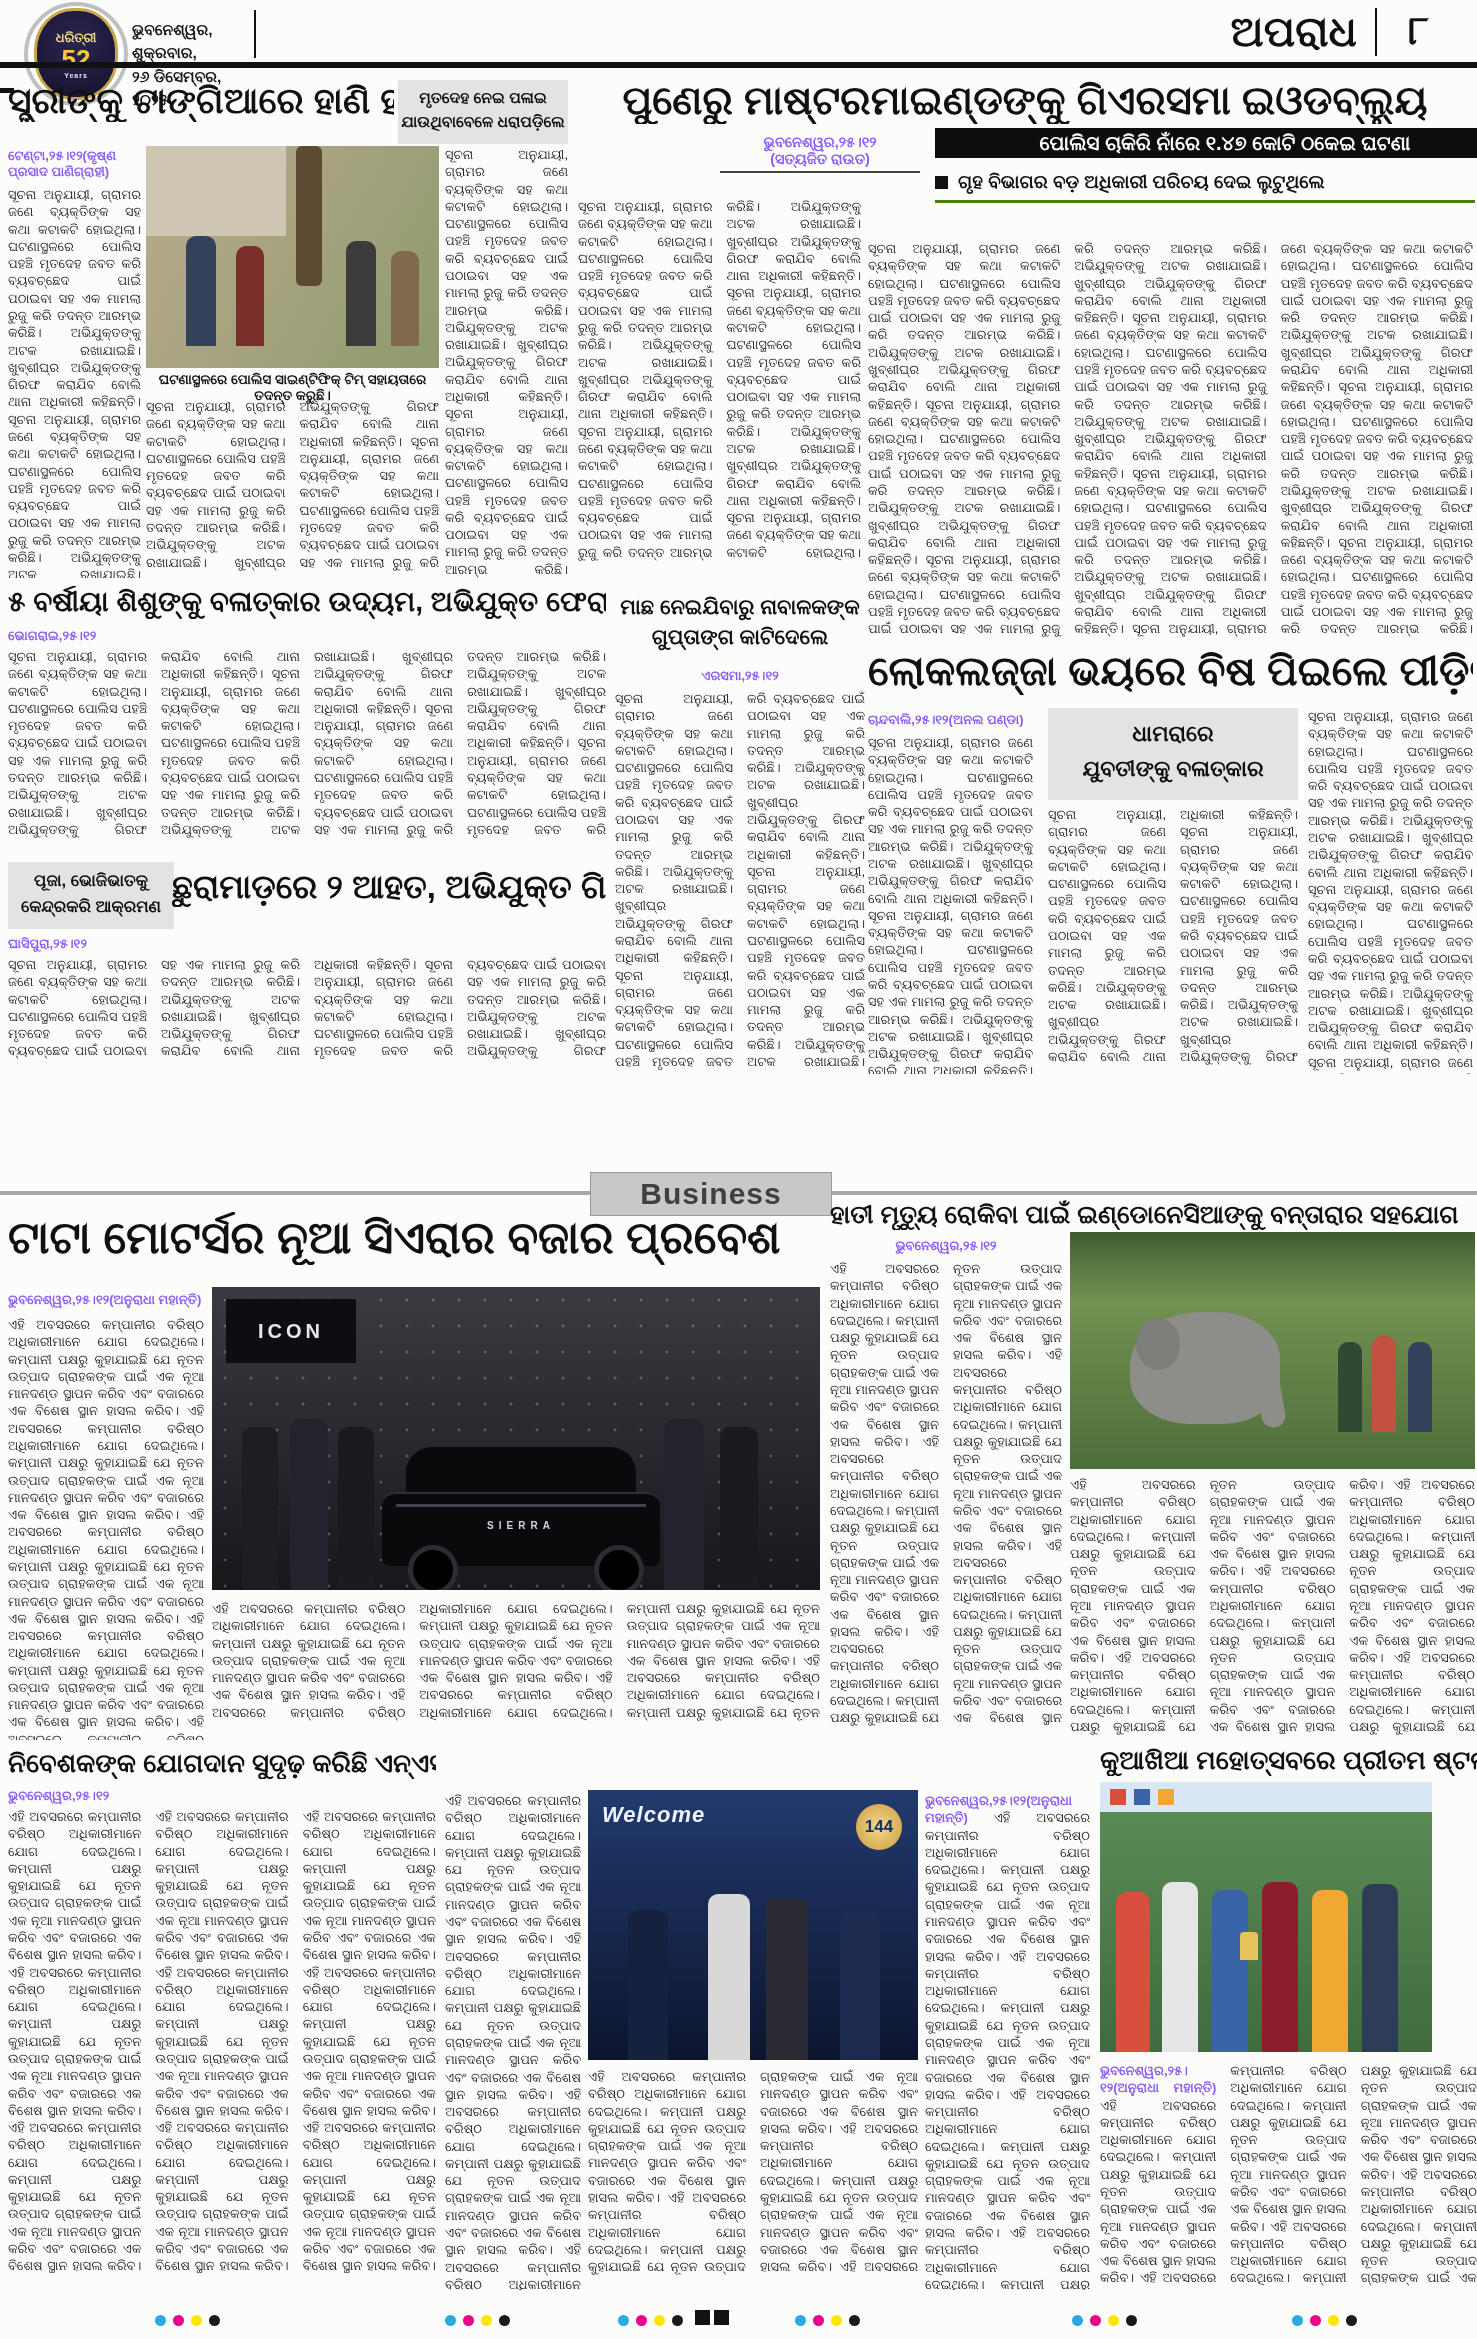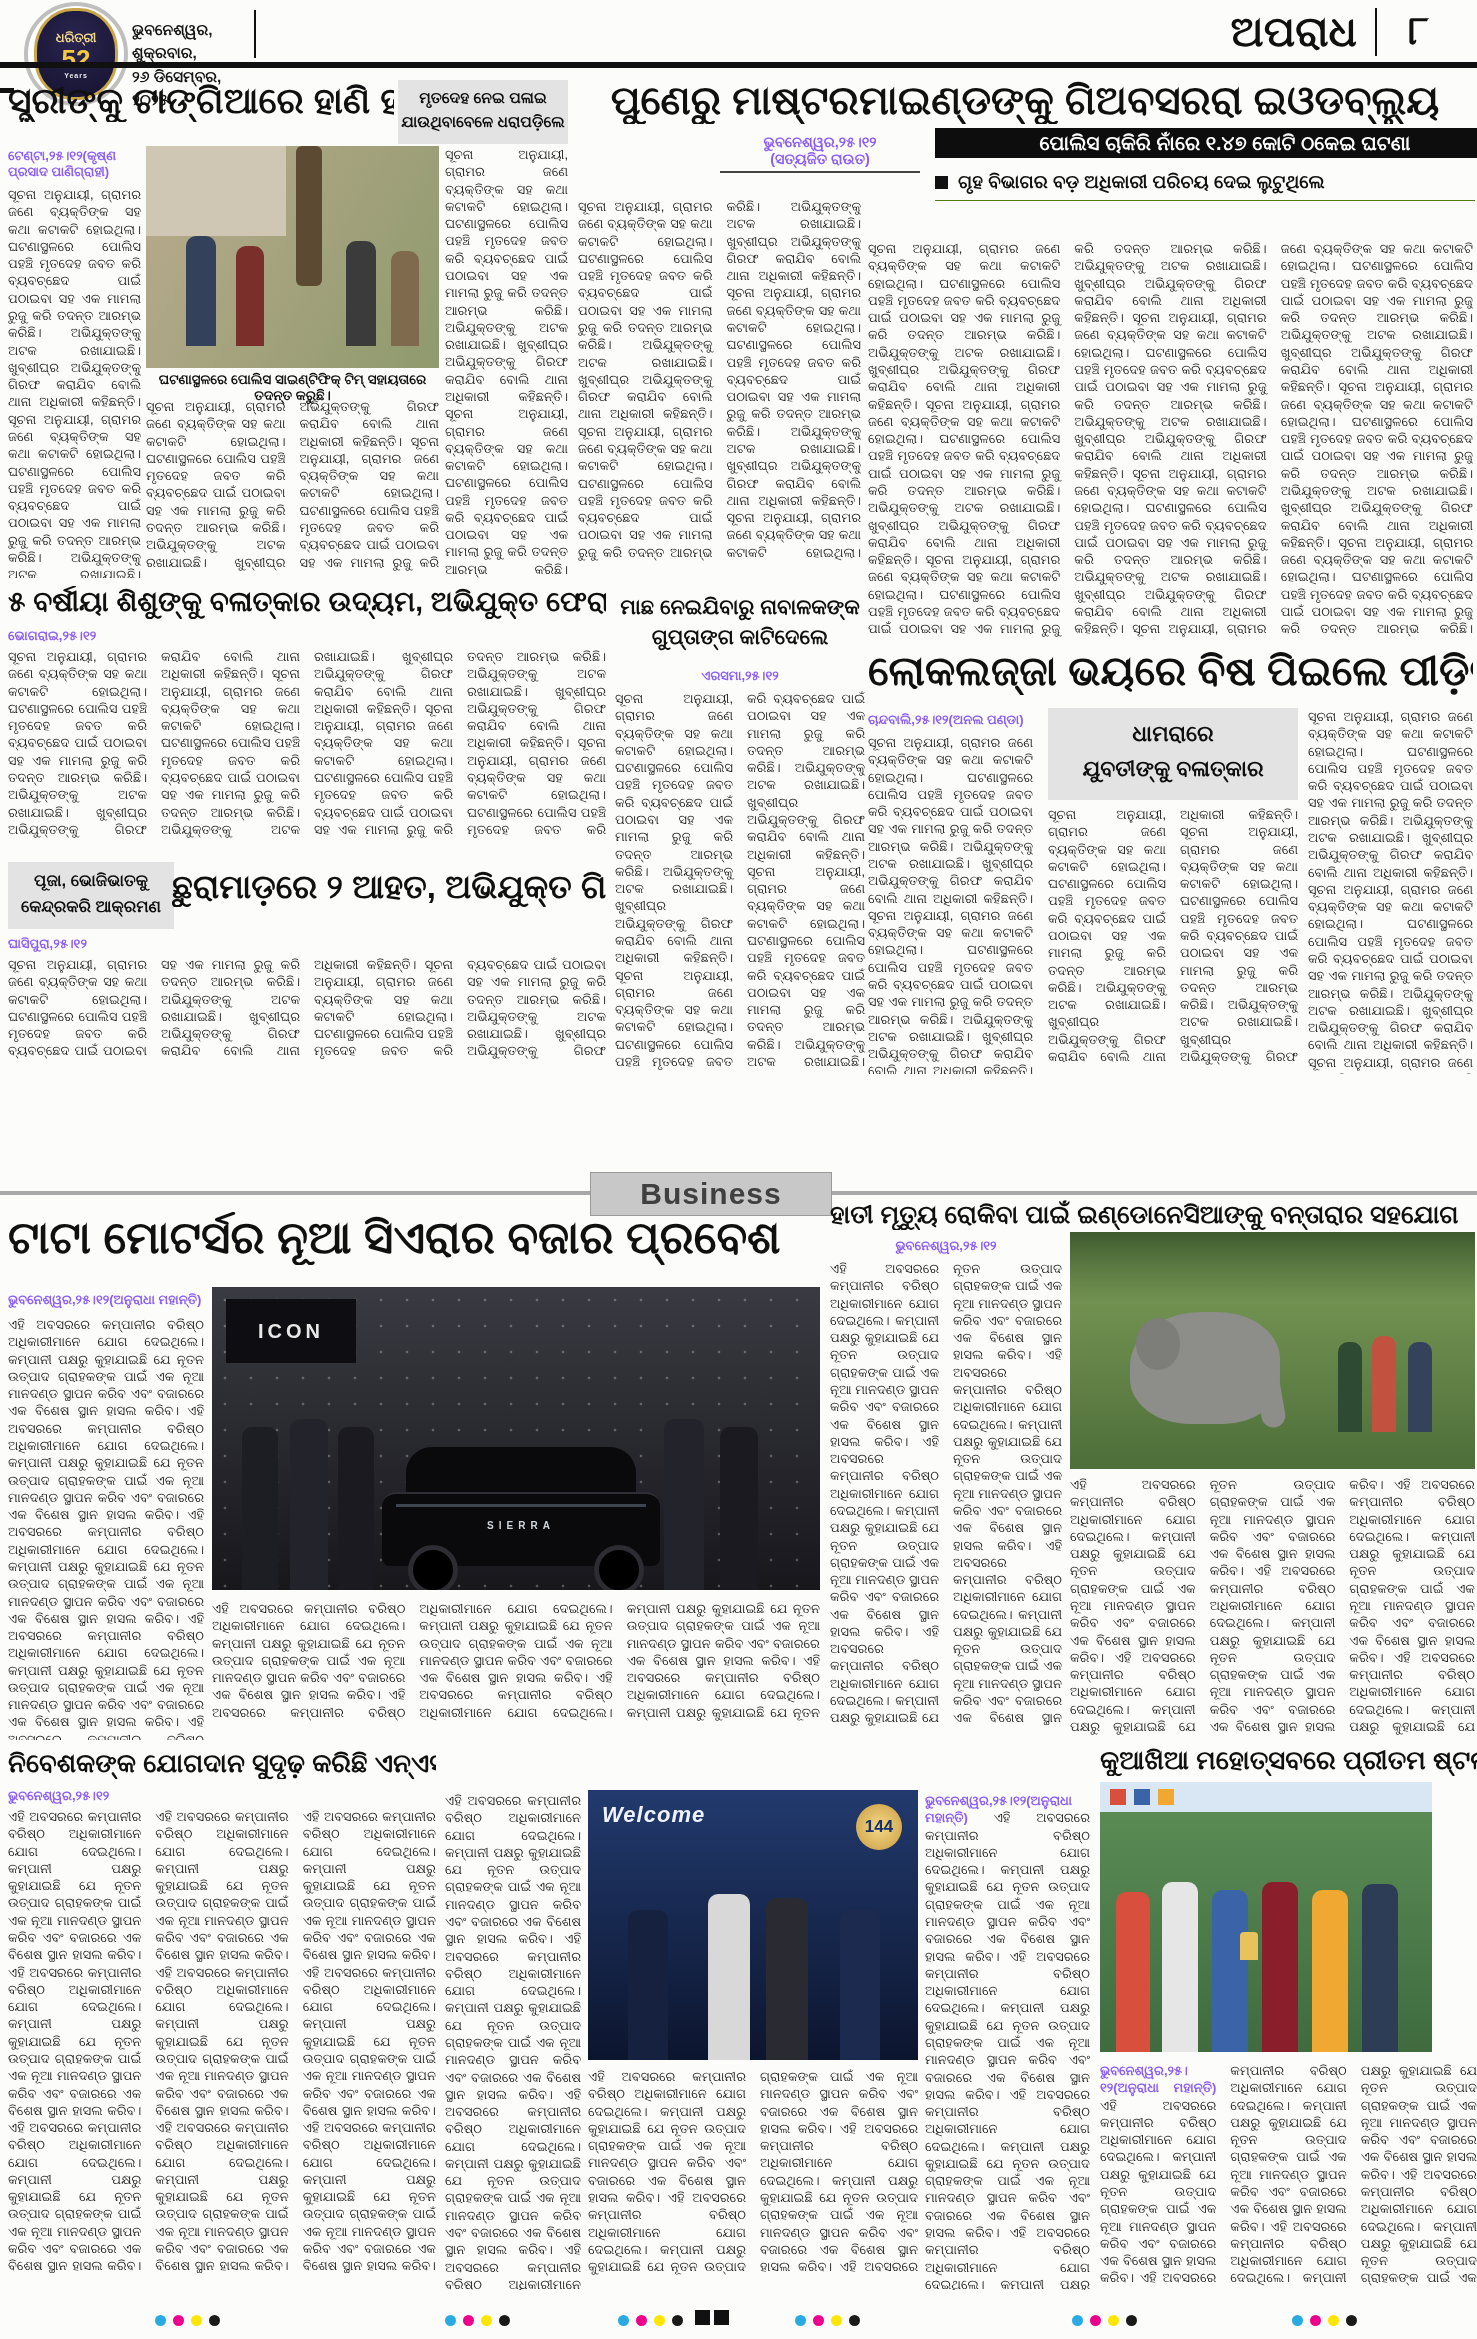--- a/index.html
+++ b/index.html
@@ -65,27 +65,27 @@
     <div class="abs" style="left:150px;top:0;width:26px;height:140px;background:#5d4a33;border-radius:6px;"></div>
     <div class="sil" style="left:40px;top:90px;width:30px;height:110px;background:#33425a;"></div>
     <div class="sil" style="left:90px;top:100px;width:28px;height:100px;background:#7a2f2a;"></div>
     <div class="sil" style="left:200px;top:95px;width:30px;height:105px;background:#3b3b3b;"></div>
     <div class="sil" style="left:245px;top:105px;width:28px;height:95px;background:#806a4e;"></div>
   </div>
   <div class="abs caption" style="left:146px;top:372px;width:293px;">ଘଟଣାସ୍ଥଳରେ ପୋଲିସ ସାଇଣ୍ଟିଫିକ୍ ଟିମ୍ ସହାୟତାରେ ତଦନ୍ତ କରୁଛି।</div>
   <div class="abs bodytext" style="left:146px;top:398px;width:293px;height:180px;columns:2;">ସୂଚନା ଅନୁଯାୟୀ, ଗ୍ରାମର ଜଣେ ବ୍ୟକ୍ତିଙ୍କ ସହ କଥା କଟାକଟି ହୋଇଥିଲା। ଘଟଣାସ୍ଥଳରେ ପୋଲିସ ପହଞ୍ଚି ମୃତଦେହ ଜବତ କରି ବ୍ୟବଚ୍ଛେଦ ପାଇଁ ପଠାଇବା ସହ ଏକ ମାମଲା ରୁଜୁ କରି ତଦନ୍ତ ଆରମ୍ଭ କରିଛି। ଅଭିଯୁକ୍ତଙ୍କୁ ଅଟକ ରଖାଯାଇଛି। ଖୁବ୍‌ଶୀଘ୍ର ଅଭିଯୁକ୍ତଙ୍କୁ ଗିରଫ କରାଯିବ ବୋଲି ଥାନା ଅଧିକାରୀ କହିଛନ୍ତି। ସୂଚନା ଅନୁଯାୟୀ, ଗ୍ରାମର ଜଣେ ବ୍ୟକ୍ତିଙ୍କ ସହ କଥା କଟାକଟି ହୋଇଥିଲା। ଘଟଣାସ୍ଥଳରେ ପୋଲିସ ପହଞ୍ଚି ମୃତଦେହ ଜବତ କରି ବ୍ୟବଚ୍ଛେଦ ପାଇଁ ପଠାଇବା ସହ ଏକ ମାମଲା ରୁଜୁ କରି ତଦନ୍ତ ଆରମ୍ଭ କରିଛି। ଅଭିଯୁକ୍ତଙ୍କୁ ଅଟକ ରଖାଯାଇଛି। ଖୁବ୍‌ଶୀଘ୍ର ଅଭିଯୁକ୍ତଙ୍କୁ ଗିରଫ କରାଯିବ ବୋଲି ଥାନା ଅଧିକାରୀ କହିଛନ୍ତି। ସୂଚନା ଅନୁଯାୟୀ, ଗ୍ରାମର ଜଣେ ବ୍ୟକ୍ତିଙ୍କ ସହ କଥା କଟାକଟି ହୋଇଥିଲା। ଘଟଣାସ୍ଥଳରେ ପୋଲିସ ପହଞ୍ଚି ମୃତଦେହ ଜବତ କରି ବ୍ୟବଚ୍ଛେଦ ପାଇଁ ପଠାଇବା ସହ ଏକ ମାମଲା ରୁଜୁ କରି ତଦନ୍ତ ଆରମ୍ଭ କରିଛି। ଅଭିଯୁକ୍ତଙ୍କୁ ଅଟକ ରଖାଯାଇଛି। ଖୁବ୍‌ଶୀଘ୍ର ଅଭିଯୁକ୍ତଙ୍କୁ ଗିରଫ କରାଯିବ ବୋଲି ଥାନା ଅଧିକାରୀ କହିଛନ୍ତି। </div>
   <div class="abs bodytext" style="left:445px;top:146px;width:123px;height:432px;">ସୂଚନା ଅନୁଯାୟୀ, ଗ୍ରାମର ଜଣେ ବ୍ୟକ୍ତିଙ୍କ ସହ କଥା କଟାକଟି ହୋଇଥିଲା। ଘଟଣାସ୍ଥଳରେ ପୋଲିସ ପହଞ୍ଚି ମୃତଦେହ ଜବତ କରି ବ୍ୟବଚ୍ଛେଦ ପାଇଁ ପଠାଇବା ସହ ଏକ ମାମଲା ରୁଜୁ କରି ତଦନ୍ତ ଆରମ୍ଭ କରିଛି। ଅଭିଯୁକ୍ତଙ୍କୁ ଅଟକ ରଖାଯାଇଛି। ଖୁବ୍‌ଶୀଘ୍ର ଅଭିଯୁକ୍ତଙ୍କୁ ଗିରଫ କରାଯିବ ବୋଲି ଥାନା ଅଧିକାରୀ କହିଛନ୍ତି। ସୂଚନା ଅନୁଯାୟୀ, ଗ୍ରାମର ଜଣେ ବ୍ୟକ୍ତିଙ୍କ ସହ କଥା କଟାକଟି ହୋଇଥିଲା। ଘଟଣାସ୍ଥଳରେ ପୋଲିସ ପହଞ୍ଚି ମୃତଦେହ ଜବତ କରି ବ୍ୟବଚ୍ଛେଦ ପାଇଁ ପଠାଇବା ସହ ଏକ ମାମଲା ରୁଜୁ କରି ତଦନ୍ତ ଆରମ୍ଭ କରିଛି। ଅଭିଯୁକ୍ତଙ୍କୁ ଅଟକ ରଖାଯାଇଛି। ଖୁବ୍‌ଶୀଘ୍ର ଅଭିଯୁକ୍ତଙ୍କୁ ଗିରଫ କରାଯିବ ବୋଲି ଥାନା ଅଧିକାରୀ କହିଛନ୍ତି। ସୂଚନା ଅନୁଯାୟୀ, ଗ୍ରାମର ଜଣେ ବ୍ୟକ୍ତିଙ୍କ ସହ କଥା କଟାକଟି ହୋଇଥିଲା। ଘଟଣାସ୍ଥଳରେ ପୋଲିସ ପହଞ୍ଚି ମୃତଦେହ ଜବତ କରି ବ୍ୟବଚ୍ଛେଦ ପାଇଁ ପଠାଇବା ସହ ଏକ ମାମଲା ରୁଜୁ କରି ତଦନ୍ତ ଆରମ୍ଭ କରିଛି। ଅଭିଯୁକ୍ତଙ୍କୁ ଅଟକ ରଖାଯାଇଛି। ଖୁବ୍‌ଶୀଘ୍ର ଅଭିଯୁକ୍ତଙ୍କୁ ଗିରଫ କରାଯିବ ବୋଲି ଥାନା ଅଧିକାରୀ କହିଛନ୍ତି। </div>
 
-  <div class="abs hl nowrap center" style="left:575px;top:78px;width:900px;font-size:40px;">ପୁଣେରୁ ମାଷ୍ଟରମାଇଣ୍ଡଙ୍କୁ ଗିଅବସରରା ଇଓଡବ୍ଲ୍ୟୁ</div>
+  <div class="abs hl nowrap center" style="left:575px;top:78px;width:900px;font-size:40px;">ପୁଣେରୁ ମାଷ୍ଟରମାଇଣ୍ଡଙ୍କୁ ଗିଏରସମା ଇଓଡବ୍ଲ୍ୟୁ</div>
   <div class="abs center" style="left:720px;top:134px;width:200px;">
     <div class="byline">ଭୁବନେଶ୍ୱର,୨୫।୧୨</div>
     <div class="byline byline-ul">(ସତ୍ୟଜିତ ରାଉତ)</div>
   </div>
   <div class="abs banner" style="left:935px;top:128px;width:540px;height:30px;font-size:20px;line-height:30px;">ପୋଲିସ ଚାକିରି ନାଁରେ ୧.୪୭ କୋଟି ଠକେଇ ଘଟଣା</div>
-  <div class="abs bullet" style="left:935px;top:168px;width:540px;height:28px;border-bottom:1px solid #4d7c0f;padding-bottom:4px;">
+  <div class="abs bullet" style="left:935px;top:168px;width:540px;height:28px;border-bottom:3px solid #4d7c0f;padding-bottom:4px;">
     <span class="sq"></span>
     <span>ଗୃହ ବିଭାଗର ବଡ଼ ଅଧିକାରୀ ପରିଚୟ ଦେଇ ଲୁଟୁଥିଲେ</span>
   </div>
   <div class="abs bodytext" style="left:578px;top:198px;width:283px;height:380px;columns:2;">ସୂଚନା ଅନୁଯାୟୀ, ଗ୍ରାମର ଜଣେ ବ୍ୟକ୍ତିଙ୍କ ସହ କଥା କଟାକଟି ହୋଇଥିଲା। ଘଟଣାସ୍ଥଳରେ ପୋଲିସ ପହଞ୍ଚି ମୃତଦେହ ଜବତ କରି ବ୍ୟବଚ୍ଛେଦ ପାଇଁ ପଠାଇବା ସହ ଏକ ମାମଲା ରୁଜୁ କରି ତଦନ୍ତ ଆରମ୍ଭ କରିଛି। ଅଭିଯୁକ୍ତଙ୍କୁ ଅଟକ ରଖାଯାଇଛି। ଖୁବ୍‌ଶୀଘ୍ର ଅଭିଯୁକ୍ତଙ୍କୁ ଗିରଫ କରାଯିବ ବୋଲି ଥାନା ଅଧିକାରୀ କହିଛନ୍ତି। ସୂଚନା ଅନୁଯାୟୀ, ଗ୍ରାମର ଜଣେ ବ୍ୟକ୍ତିଙ୍କ ସହ କଥା କଟାକଟି ହୋଇଥିଲା। ଘଟଣାସ୍ଥଳରେ ପୋଲିସ ପହଞ୍ଚି ମୃତଦେହ ଜବତ କରି ବ୍ୟବଚ୍ଛେଦ ପାଇଁ ପଠାଇବା ସହ ଏକ ମାମଲା ରୁଜୁ କରି ତଦନ୍ତ ଆରମ୍ଭ କରିଛି। ଅଭିଯୁକ୍ତଙ୍କୁ ଅଟକ ରଖାଯାଇଛି। ଖୁବ୍‌ଶୀଘ୍ର ଅଭିଯୁକ୍ତଙ୍କୁ ଗିରଫ କରାଯିବ ବୋଲି ଥାନା ଅଧିକାରୀ କହିଛନ୍ତି। ସୂଚନା ଅନୁଯାୟୀ, ଗ୍ରାମର ଜଣେ ବ୍ୟକ୍ତିଙ୍କ ସହ କଥା କଟାକଟି ହୋଇଥିଲା। ଘଟଣାସ୍ଥଳରେ ପୋଲିସ ପହଞ୍ଚି ମୃତଦେହ ଜବତ କରି ବ୍ୟବଚ୍ଛେଦ ପାଇଁ ପଠାଇବା ସହ ଏକ ମାମଲା ରୁଜୁ କରି ତଦନ୍ତ ଆରମ୍ଭ କରିଛି। ଅଭିଯୁକ୍ତଙ୍କୁ ଅଟକ ରଖାଯାଇଛି। ଖୁବ୍‌ଶୀଘ୍ର ଅଭିଯୁକ୍ତଙ୍କୁ ଗିରଫ କରାଯିବ ବୋଲି ଥାନା ଅଧିକାରୀ କହିଛନ୍ତି। ସୂଚନା ଅନୁଯାୟୀ, ଗ୍ରାମର ଜଣେ ବ୍ୟକ୍ତିଙ୍କ ସହ କଥା କଟାକଟି ହୋଇଥିଲା। ଘଟଣାସ୍ଥଳରେ ପୋଲିସ ପହଞ୍ଚି ମୃତଦେହ ଜବତ କରି ବ୍ୟବଚ୍ଛେଦ ପାଇଁ ପଠାଇବା ସହ ଏକ ମାମଲା ରୁଜୁ କରି ତଦନ୍ତ ଆରମ୍ଭ କରିଛି। ଅଭିଯୁକ୍ତଙ୍କୁ ଅଟକ ରଖାଯାଇଛି। ଖୁବ୍‌ଶୀଘ୍ର ଅଭିଯୁକ୍ତଙ୍କୁ ଗିରଫ କରାଯିବ ବୋଲି ଥାନା ଅଧିକାରୀ କହିଛନ୍ତି। ସୂଚନା ଅନୁଯାୟୀ, ଗ୍ରାମର ଜଣେ ବ୍ୟକ୍ତିଙ୍କ ସହ କଥା କଟାକଟି ହୋଇଥିଲା। ଘଟଣାସ୍ଥଳରେ ପୋଲିସ ପହଞ୍ଚି ମୃତଦେହ ଜବତ କରି ବ୍ୟବଚ୍ଛେଦ ପାଇଁ ପଠାଇବା ସହ ଏକ ମାମଲା ରୁଜୁ କରି ତଦନ୍ତ ଆରମ୍ଭ କରିଛି। ଅଭିଯୁକ୍ତଙ୍କୁ ଅଟକ ରଖାଯାଇଛି। ଖୁବ୍‌ଶୀଘ୍ର ଅଭିଯୁକ୍ତଙ୍କୁ ଗିରଫ କରାଯିବ ବୋଲି ଥାନା ଅଧିକାରୀ କହିଛନ୍ତି। </div>
   <div class="abs bodytext" style="left:868px;top:240px;width:605px;height:398px;columns:3;">ସୂଚନା ଅନୁଯାୟୀ, ଗ୍ରାମର ଜଣେ ବ୍ୟକ୍ତିଙ୍କ ସହ କଥା କଟାକଟି ହୋଇଥିଲା। ଘଟଣାସ୍ଥଳରେ ପୋଲିସ ପହଞ୍ଚି ମୃତଦେହ ଜବତ କରି ବ୍ୟବଚ୍ଛେଦ ପାଇଁ ପଠାଇବା ସହ ଏକ ମାମଲା ରୁଜୁ କରି ତଦନ୍ତ ଆରମ୍ଭ କରିଛି। ଅଭିଯୁକ୍ତଙ୍କୁ ଅଟକ ରଖାଯାଇଛି। ଖୁବ୍‌ଶୀଘ୍ର ଅଭିଯୁକ୍ତଙ୍କୁ ଗିରଫ କରାଯିବ ବୋଲି ଥାନା ଅଧିକାରୀ କହିଛନ୍ତି। ସୂଚନା ଅନୁଯାୟୀ, ଗ୍ରାମର ଜଣେ ବ୍ୟକ୍ତିଙ୍କ ସହ କଥା କଟାକଟି ହୋଇଥିଲା। ଘଟଣାସ୍ଥଳରେ ପୋଲିସ ପହଞ୍ଚି ମୃତଦେହ ଜବତ କରି ବ୍ୟବଚ୍ଛେଦ ପାଇଁ ପଠାଇବା ସହ ଏକ ମାମଲା ରୁଜୁ କରି ତଦନ୍ତ ଆରମ୍ଭ କରିଛି। ଅଭିଯୁକ୍ତଙ୍କୁ ଅଟକ ରଖାଯାଇଛି। ଖୁବ୍‌ଶୀଘ୍ର ଅଭିଯୁକ୍ତଙ୍କୁ ଗିରଫ କରାଯିବ ବୋଲି ଥାନା ଅଧିକାରୀ କହିଛନ୍ତି। ସୂଚନା ଅନୁଯାୟୀ, ଗ୍ରାମର ଜଣେ ବ୍ୟକ୍ତିଙ୍କ ସହ କଥା କଟାକଟି ହୋଇଥିଲା। ଘଟଣାସ୍ଥଳରେ ପୋଲିସ ପହଞ୍ଚି ମୃତଦେହ ଜବତ କରି ବ୍ୟବଚ୍ଛେଦ ପାଇଁ ପଠାଇବା ସହ ଏକ ମାମଲା ରୁଜୁ କରି ତଦନ୍ତ ଆରମ୍ଭ କରିଛି। ଅଭିଯୁକ୍ତଙ୍କୁ ଅଟକ ରଖାଯାଇଛି। ଖୁବ୍‌ଶୀଘ୍ର ଅଭିଯୁକ୍ତଙ୍କୁ ଗିରଫ କରାଯିବ ବୋଲି ଥାନା ଅଧିକାରୀ କହିଛନ୍ତି। ସୂଚନା ଅନୁଯାୟୀ, ଗ୍ରାମର ଜଣେ ବ୍ୟକ୍ତିଙ୍କ ସହ କଥା କଟାକଟି ହୋଇଥିଲା। ଘଟଣାସ୍ଥଳରେ ପୋଲିସ ପହଞ୍ଚି ମୃତଦେହ ଜବତ କରି ବ୍ୟବଚ୍ଛେଦ ପାଇଁ ପଠାଇବା ସହ ଏକ ମାମଲା ରୁଜୁ କରି ତଦନ୍ତ ଆରମ୍ଭ କରିଛି। ଅଭିଯୁକ୍ତଙ୍କୁ ଅଟକ ରଖାଯାଇଛି। ଖୁବ୍‌ଶୀଘ୍ର ଅଭିଯୁକ୍ତଙ୍କୁ ଗିରଫ କରାଯିବ ବୋଲି ଥାନା ଅଧିକାରୀ କହିଛନ୍ତି। ସୂଚନା ଅନୁଯାୟୀ, ଗ୍ରାମର ଜଣେ ବ୍ୟକ୍ତିଙ୍କ ସହ କଥା କଟାକଟି ହୋଇଥିଲା। ଘଟଣାସ୍ଥଳରେ ପୋଲିସ ପହଞ୍ଚି ମୃତଦେହ ଜବତ କରି ବ୍ୟବଚ୍ଛେଦ ପାଇଁ ପଠାଇବା ସହ ଏକ ମାମଲା ରୁଜୁ କରି ତଦନ୍ତ ଆରମ୍ଭ କରିଛି। ଅଭିଯୁକ୍ତଙ୍କୁ ଅଟକ ରଖାଯାଇଛି। ଖୁବ୍‌ଶୀଘ୍ର ଅଭିଯୁକ୍ତଙ୍କୁ ଗିରଫ କରାଯିବ ବୋଲି ଥାନା ଅଧିକାରୀ କହିଛନ୍ତି। ସୂଚନା ଅନୁଯାୟୀ, ଗ୍ରାମର ଜଣେ ବ୍ୟକ୍ତିଙ୍କ ସହ କଥା କଟାକଟି ହୋଇଥିଲା। ଘଟଣାସ୍ଥଳରେ ପୋଲିସ ପହଞ୍ଚି ମୃତଦେହ ଜବତ କରି ବ୍ୟବଚ୍ଛେଦ ପାଇଁ ପଠାଇବା ସହ ଏକ ମାମଲା ରୁଜୁ କରି ତଦନ୍ତ ଆରମ୍ଭ କରିଛି। ଅଭିଯୁକ୍ତଙ୍କୁ ଅଟକ ରଖାଯାଇଛି। ଖୁବ୍‌ଶୀଘ୍ର ଅଭିଯୁକ୍ତଙ୍କୁ ଗିରଫ କରାଯିବ ବୋଲି ଥାନା ଅଧିକାରୀ କହିଛନ୍ତି। ସୂଚନା ଅନୁଯାୟୀ, ଗ୍ରାମର ଜଣେ ବ୍ୟକ୍ତିଙ୍କ ସହ କଥା କଟାକଟି ହୋଇଥିଲା। ଘଟଣାସ୍ଥଳରେ ପୋଲିସ ପହଞ୍ଚି ମୃତଦେହ ଜବତ କରି ବ୍ୟବଚ୍ଛେଦ ପାଇଁ ପଠାଇବା ସହ ଏକ ମାମଲା ରୁଜୁ କରି ତଦନ୍ତ ଆରମ୍ଭ କରିଛି। ଅଭିଯୁକ୍ତଙ୍କୁ ଅଟକ ରଖାଯାଇଛି। ଖୁବ୍‌ଶୀଘ୍ର ଅଭିଯୁକ୍ତଙ୍କୁ ଗିରଫ କରାଯିବ ବୋଲି ଥାନା ଅଧିକାରୀ କହିଛନ୍ତି। ସୂଚନା ଅନୁଯାୟୀ, ଗ୍ରାମର ଜଣେ ବ୍ୟକ୍ତିଙ୍କ ସହ କଥା କଟାକଟି ହୋଇଥିଲା। ଘଟଣାସ୍ଥଳରେ ପୋଲିସ ପହଞ୍ଚି ମୃତଦେହ ଜବତ କରି ବ୍ୟବଚ୍ଛେଦ ପାଇଁ ପଠାଇବା ସହ ଏକ ମାମଲା ରୁଜୁ କରି ତଦନ୍ତ ଆରମ୍ଭ କରିଛି। ଅଭିଯୁକ୍ତଙ୍କୁ ଅଟକ ରଖାଯାଇଛି। ଖୁବ୍‌ଶୀଘ୍ର ଅଭିଯୁକ୍ତଙ୍କୁ ଗିରଫ କରାଯିବ ବୋଲି ଥାନା ଅଧିକାରୀ କହିଛନ୍ତି। </div>
 
   <div class="abs hl nowrap" style="left:8px;top:586px;width:598px;font-size:28px;">୫ ବର୍ଷୀୟା ଶିଶୁଙ୍କୁ ବଳାତ୍କାର ଉଦ୍ୟମ, ଅଭିଯୁକ୍ତ ଫେରାର</div>
   <div class="abs byline" style="left:8px;top:628px;width:200px;font-size:13px;">ଭୋଗରାଇ,୨୫।୧୨</div>
   <div class="abs bodytext" style="left:8px;top:648px;width:598px;height:206px;columns:4;">ସୂଚନା ଅନୁଯାୟୀ, ଗ୍ରାମର ଜଣେ ବ୍ୟକ୍ତିଙ୍କ ସହ କଥା କଟାକଟି ହୋଇଥିଲା। ଘଟଣାସ୍ଥଳରେ ପୋଲିସ ପହଞ୍ଚି ମୃତଦେହ ଜବତ କରି ବ୍ୟବଚ୍ଛେଦ ପାଇଁ ପଠାଇବା ସହ ଏକ ମାମଲା ରୁଜୁ କରି ତଦନ୍ତ ଆରମ୍ଭ କରିଛି। ଅଭିଯୁକ୍ତଙ୍କୁ ଅଟକ ରଖାଯାଇଛି। ଖୁବ୍‌ଶୀଘ୍ର ଅଭିଯୁକ୍ତଙ୍କୁ ଗିରଫ କରାଯିବ ବୋଲି ଥାନା ଅଧିକାରୀ କହିଛନ୍ତି। ସୂଚନା ଅନୁଯାୟୀ, ଗ୍ରାମର ଜଣେ ବ୍ୟକ୍ତିଙ୍କ ସହ କଥା କଟାକଟି ହୋଇଥିଲା। ଘଟଣାସ୍ଥଳରେ ପୋଲିସ ପହଞ୍ଚି ମୃତଦେହ ଜବତ କରି ବ୍ୟବଚ୍ଛେଦ ପାଇଁ ପଠାଇବା ସହ ଏକ ମାମଲା ରୁଜୁ କରି ତଦନ୍ତ ଆରମ୍ଭ କରିଛି। ଅଭିଯୁକ୍ତଙ୍କୁ ଅଟକ ରଖାଯାଇଛି। ଖୁବ୍‌ଶୀଘ୍ର ଅଭିଯୁକ୍ତଙ୍କୁ ଗିରଫ କରାଯିବ ବୋଲି ଥାନା ଅଧିକାରୀ କହିଛନ୍ତି। ସୂଚନା ଅନୁଯାୟୀ, ଗ୍ରାମର ଜଣେ ବ୍ୟକ୍ତିଙ୍କ ସହ କଥା କଟାକଟି ହୋଇଥିଲା। ଘଟଣାସ୍ଥଳରେ ପୋଲିସ ପହଞ୍ଚି ମୃତଦେହ ଜବତ କରି ବ୍ୟବଚ୍ଛେଦ ପାଇଁ ପଠାଇବା ସହ ଏକ ମାମଲା ରୁଜୁ କରି ତଦନ୍ତ ଆରମ୍ଭ କରିଛି। ଅଭିଯୁକ୍ତଙ୍କୁ ଅଟକ ରଖାଯାଇଛି। ଖୁବ୍‌ଶୀଘ୍ର ଅଭିଯୁକ୍ତଙ୍କୁ ଗିରଫ କରାଯିବ ବୋଲି ଥାନା ଅଧିକାରୀ କହିଛନ୍ତି। ସୂଚନା ଅନୁଯାୟୀ, ଗ୍ରାମର ଜଣେ ବ୍ୟକ୍ତିଙ୍କ ସହ କଥା କଟାକଟି ହୋଇଥିଲା। ଘଟଣାସ୍ଥଳରେ ପୋଲିସ ପହଞ୍ଚି ମୃତଦେହ ଜବତ କରି ବ୍ୟବଚ୍ଛେଦ ପାଇଁ ପଠାଇବା ସହ ଏକ ମାମଲା ରୁଜୁ କରି ତଦନ୍ତ ଆରମ୍ଭ କରିଛି। ଅଭିଯୁକ୍ତଙ୍କୁ ଅଟକ ରଖାଯାଇଛି। ଖୁବ୍‌ଶୀଘ୍ର ଅଭିଯୁକ୍ତଙ୍କୁ ଗିରଫ କରାଯିବ ବୋଲି ଥାନା ଅଧିକାରୀ କହିଛନ୍ତି। ସୂଚନା ଅନୁଯାୟୀ, ଗ୍ରାମର ଜଣେ ବ୍ୟକ୍ତିଙ୍କ ସହ କଥା କଟାକଟି ହୋଇଥିଲା। ଘଟଣାସ୍ଥଳରେ ପୋଲିସ ପହଞ୍ଚି ମୃତଦେହ ଜବତ କରି ବ୍ୟବଚ୍ଛେଦ ପାଇଁ ପଠାଇବା ସହ ଏକ ମାମଲା ରୁଜୁ କରି ତଦନ୍ତ ଆରମ୍ଭ କରିଛି। ଅଭିଯୁକ୍ତଙ୍କୁ ଅଟକ ରଖାଯାଇଛି। ଖୁବ୍‌ଶୀଘ୍ର ଅଭିଯୁକ୍ତଙ୍କୁ ଗିରଫ କରାଯିବ ବୋଲି ଥାନା ଅଧିକାରୀ କହିଛନ୍ତି। ସୂଚନା ଅନୁଯାୟୀ, ଗ୍ରାମର ଜଣେ ବ୍ୟକ୍ତିଙ୍କ ସହ କଥା କଟାକଟି ହୋଇଥିଲା। ଘଟଣାସ୍ଥଳରେ ପୋଲିସ ପହଞ୍ଚି ମୃତଦେହ ଜବତ କରି ବ୍ୟବଚ୍ଛେଦ ପାଇଁ ପଠାଇବା ସହ ଏକ ମାମଲା ରୁଜୁ କରି ତଦନ୍ତ ଆରମ୍ଭ କରିଛି। ଅଭିଯୁକ୍ତଙ୍କୁ ଅଟକ ରଖାଯାଇଛି। ଖୁବ୍‌ଶୀଘ୍ର ଅଭିଯୁକ୍ତଙ୍କୁ ଗିରଫ କରାଯିବ ବୋଲି ଥାନା ଅଧିକାରୀ କହିଛନ୍ତି। ସୂଚନା ଅନୁଯାୟୀ, ଗ୍ରାମର ଜଣେ ବ୍ୟକ୍ତିଙ୍କ ସହ କଥା କଟାକଟି ହୋଇଥିଲା। ଘଟଣାସ୍ଥଳରେ ପୋଲିସ ପହଞ୍ଚି ମୃତଦେହ ଜବତ କରି ବ୍ୟବଚ୍ଛେଦ ପାଇଁ ପଠାଇବା ସହ ଏକ ମାମଲା ରୁଜୁ କରି ତଦନ୍ତ ଆରମ୍ଭ କରିଛି। ଅଭିଯୁକ୍ତଙ୍କୁ ଅଟକ ରଖାଯାଇଛି। ଖୁବ୍‌ଶୀଘ୍ର ଅଭିଯୁକ୍ତଙ୍କୁ ଗିରଫ କରାଯିବ ବୋଲି ଥାନା ଅଧିକାରୀ କହିଛନ୍ତି। </div>
 

